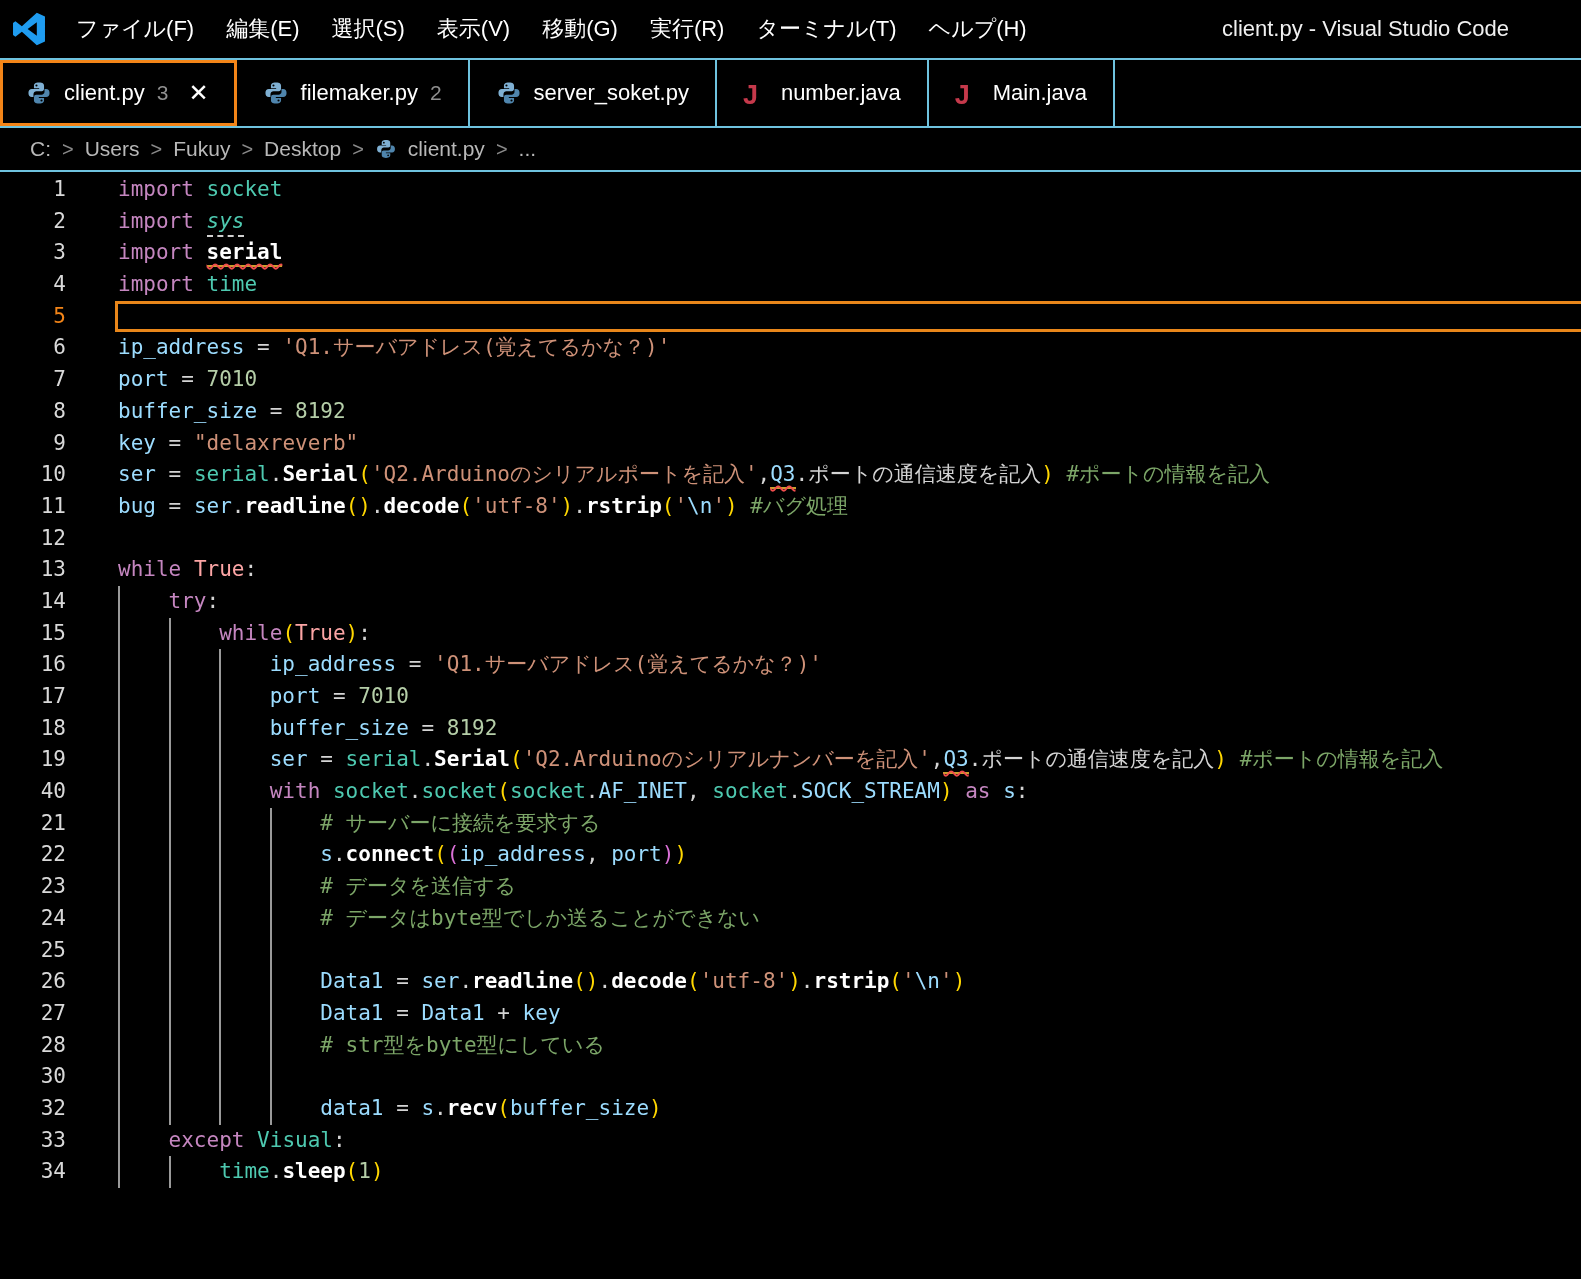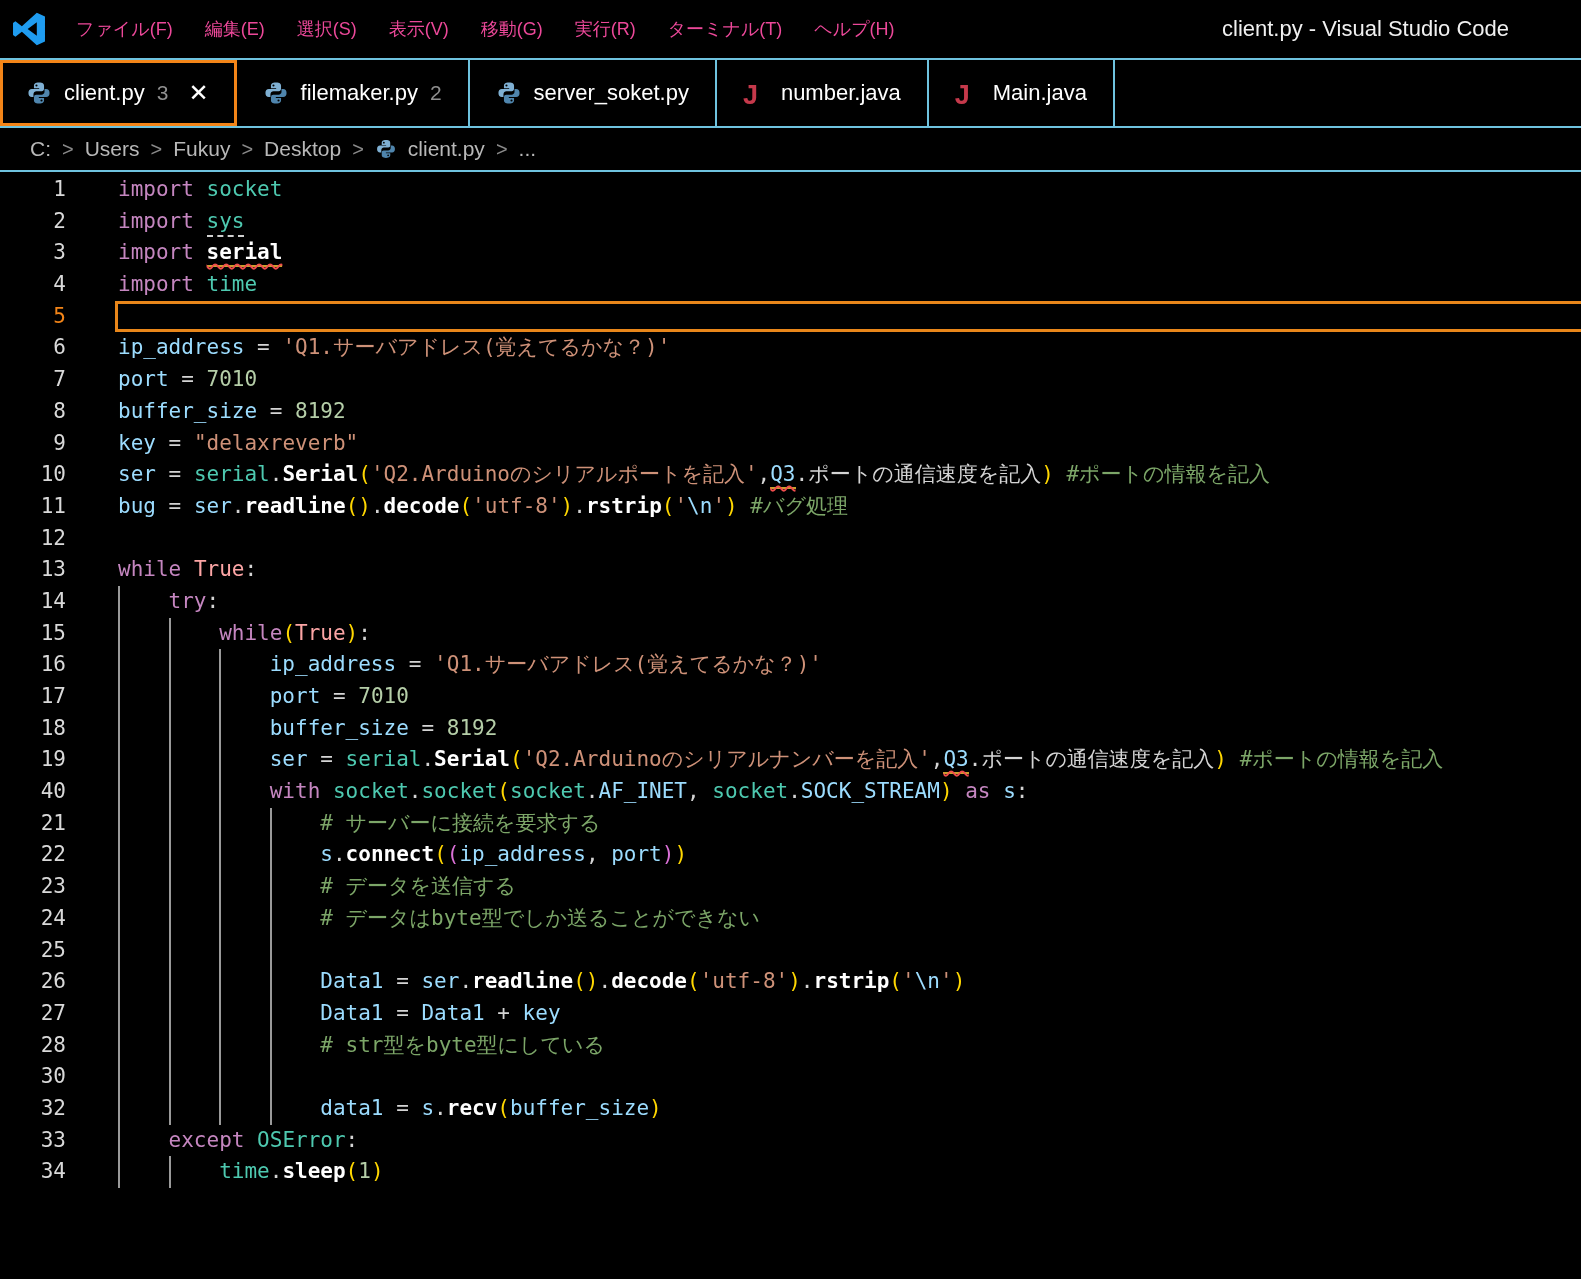--- a/index.html
+++ b/index.html
@@ -5,21 +5,21 @@
   html,body{margin:0;padding:0;}
   body{
     width:1581px;height:1279px;overflow:hidden;background:#000;
     font-family:"Liberation Sans", sans-serif;color:#d4d4d4;
     position:relative;
   }
   
   .menubar{height:58px;display:flex;align-items:center;background:#000;}
   .logo{width:34px;height:34px;margin:0 14px 0 12px;flex:none;}
   .menu-items{display:flex;align-items:center;height:100%;}
-  .menu-item{padding:0 16px;font-size:18px;color:#ec4899;line-height:58px;cursor:default;}
+  .menu-item{padding:0 16px;font-size:22px;color:#ffffff;line-height:58px;cursor:default;}
   .win-title{margin-left:auto;margin-right:72px;font-size:22px;color:#f0f0f0;white-space:nowrap;}
   
   .tabbar{height:66px;border-top:2px solid #6FC3DF;border-bottom:2px solid #6FC3DF;display:flex;background:#000;}
   .tab{display:flex;align-items:center;gap:12px;padding:0 26px;border-right:2px solid #6FC3DF;
        font-size:22px;color:#fff;position:relative;white-space:nowrap;}
   .tab.active{outline:3px solid #F38518;outline-offset:-3px;}
   .tab-icon{width:26px;height:26px;display:inline-flex;}
   .tab-icon svg{width:26px;height:26px;}
   .java-glyph{color:#C5394B;font-weight:bold;font-size:27px;font-family:"Liberation Sans",sans-serif;}
   .badge{color:#8f8f8f;font-size:21px;}
@@ -50,21 +50,21 @@
   .t-cmt{color:#7CA668;}
   .t-op{color:#D4D4D4;}
   .t-pl{color:#D4D4D4;margin-top:40px;}
   .t-p1{color:#FFD700;}
   .t-p2{color:#DA70D6;}
   .t-bool{color:#fca5a5;}
   .t-esc{color:#9CDCFE;}
   
   .t-err{text-decoration:underline wavy #F14C4C 2px;text-underline-offset:4px;
          border-bottom:2px solid #C8A02C;padding-bottom:1px;}
-  .t-dash{border-bottom:2px dashed #d0d0d0;padding-bottom:2px;}
+  .t-dash{border-bottom:2px dashed #d0d0d0;padding-bottom:2px;font-style:italic;}
 </style>
 </head>
 <body>
 
 <div class="menubar">
   <span class="logo">
     <svg viewBox="0 0 100 100">
       <path fill="#1F9CF0" fill-rule="evenodd" d="M73 2 L97 13 V87 L73 98 L29 58 L10 73 L3 68 V32 L10 27 L29 42 Z M73 30 L46 50 L73 70 Z"></path>
     </svg>
   </span>
@@ -263,20 +263,20 @@
       <div class="row">
         <div class="ln">30</div>
         <div class="lc"><i class="g" style="left: 0ch;"></i><i class="g" style="left: 4ch;"></i><i class="g" style="left: 8ch;"></i><i class="g" style="left: 12ch;"></i></div>
       </div>
       <div class="row">
         <div class="ln">32</div>
         <div class="lc"><i class="g" style="left: 0ch;"></i><i class="g" style="left: 4ch;"></i><i class="g" style="left: 8ch;"></i><i class="g" style="left: 12ch;"></i><span class="t-pl">                </span><span class="t-var">data1</span><span class="t-op"> = </span><span class="t-var">s</span><span class="t-op">.</span><span class="t-fn">recv</span><span class="t-p1">(</span><span class="t-var">buffer_size</span><span class="t-p1">)</span></div>
       </div>
       <div class="row">
         <div class="ln">33</div>
-        <div class="lc"><i class="g" style="left: 0ch;"></i><span class="t-pl">    </span><span class="t-kw">except</span><span class="t-pl"> </span><span class="t-mod">OSError</span><span class="t-op">:</span></div>
+        <div class="lc"><i class="g" style="left: 0ch;"></i><span class="t-pl">    </span><span class="t-kw">except</span><span class="t-pl"> </span><span class="t-mod">Visual</span><span class="t-op">:</span></div>
       </div>
       <div class="row">
         <div class="ln">34</div>
         <div class="lc"><i class="g" style="left: 0ch;"></i><i class="g" style="left: 4ch;"></i><span class="t-pl">        </span><span class="t-mod">time</span><span class="t-op">.</span><span class="t-fn">sleep</span><span class="t-p1">(</span><span class="t-num">1</span><span class="t-p1">)</span></div>
       </div>
     </div>
 </div>
 
 </body></html>

